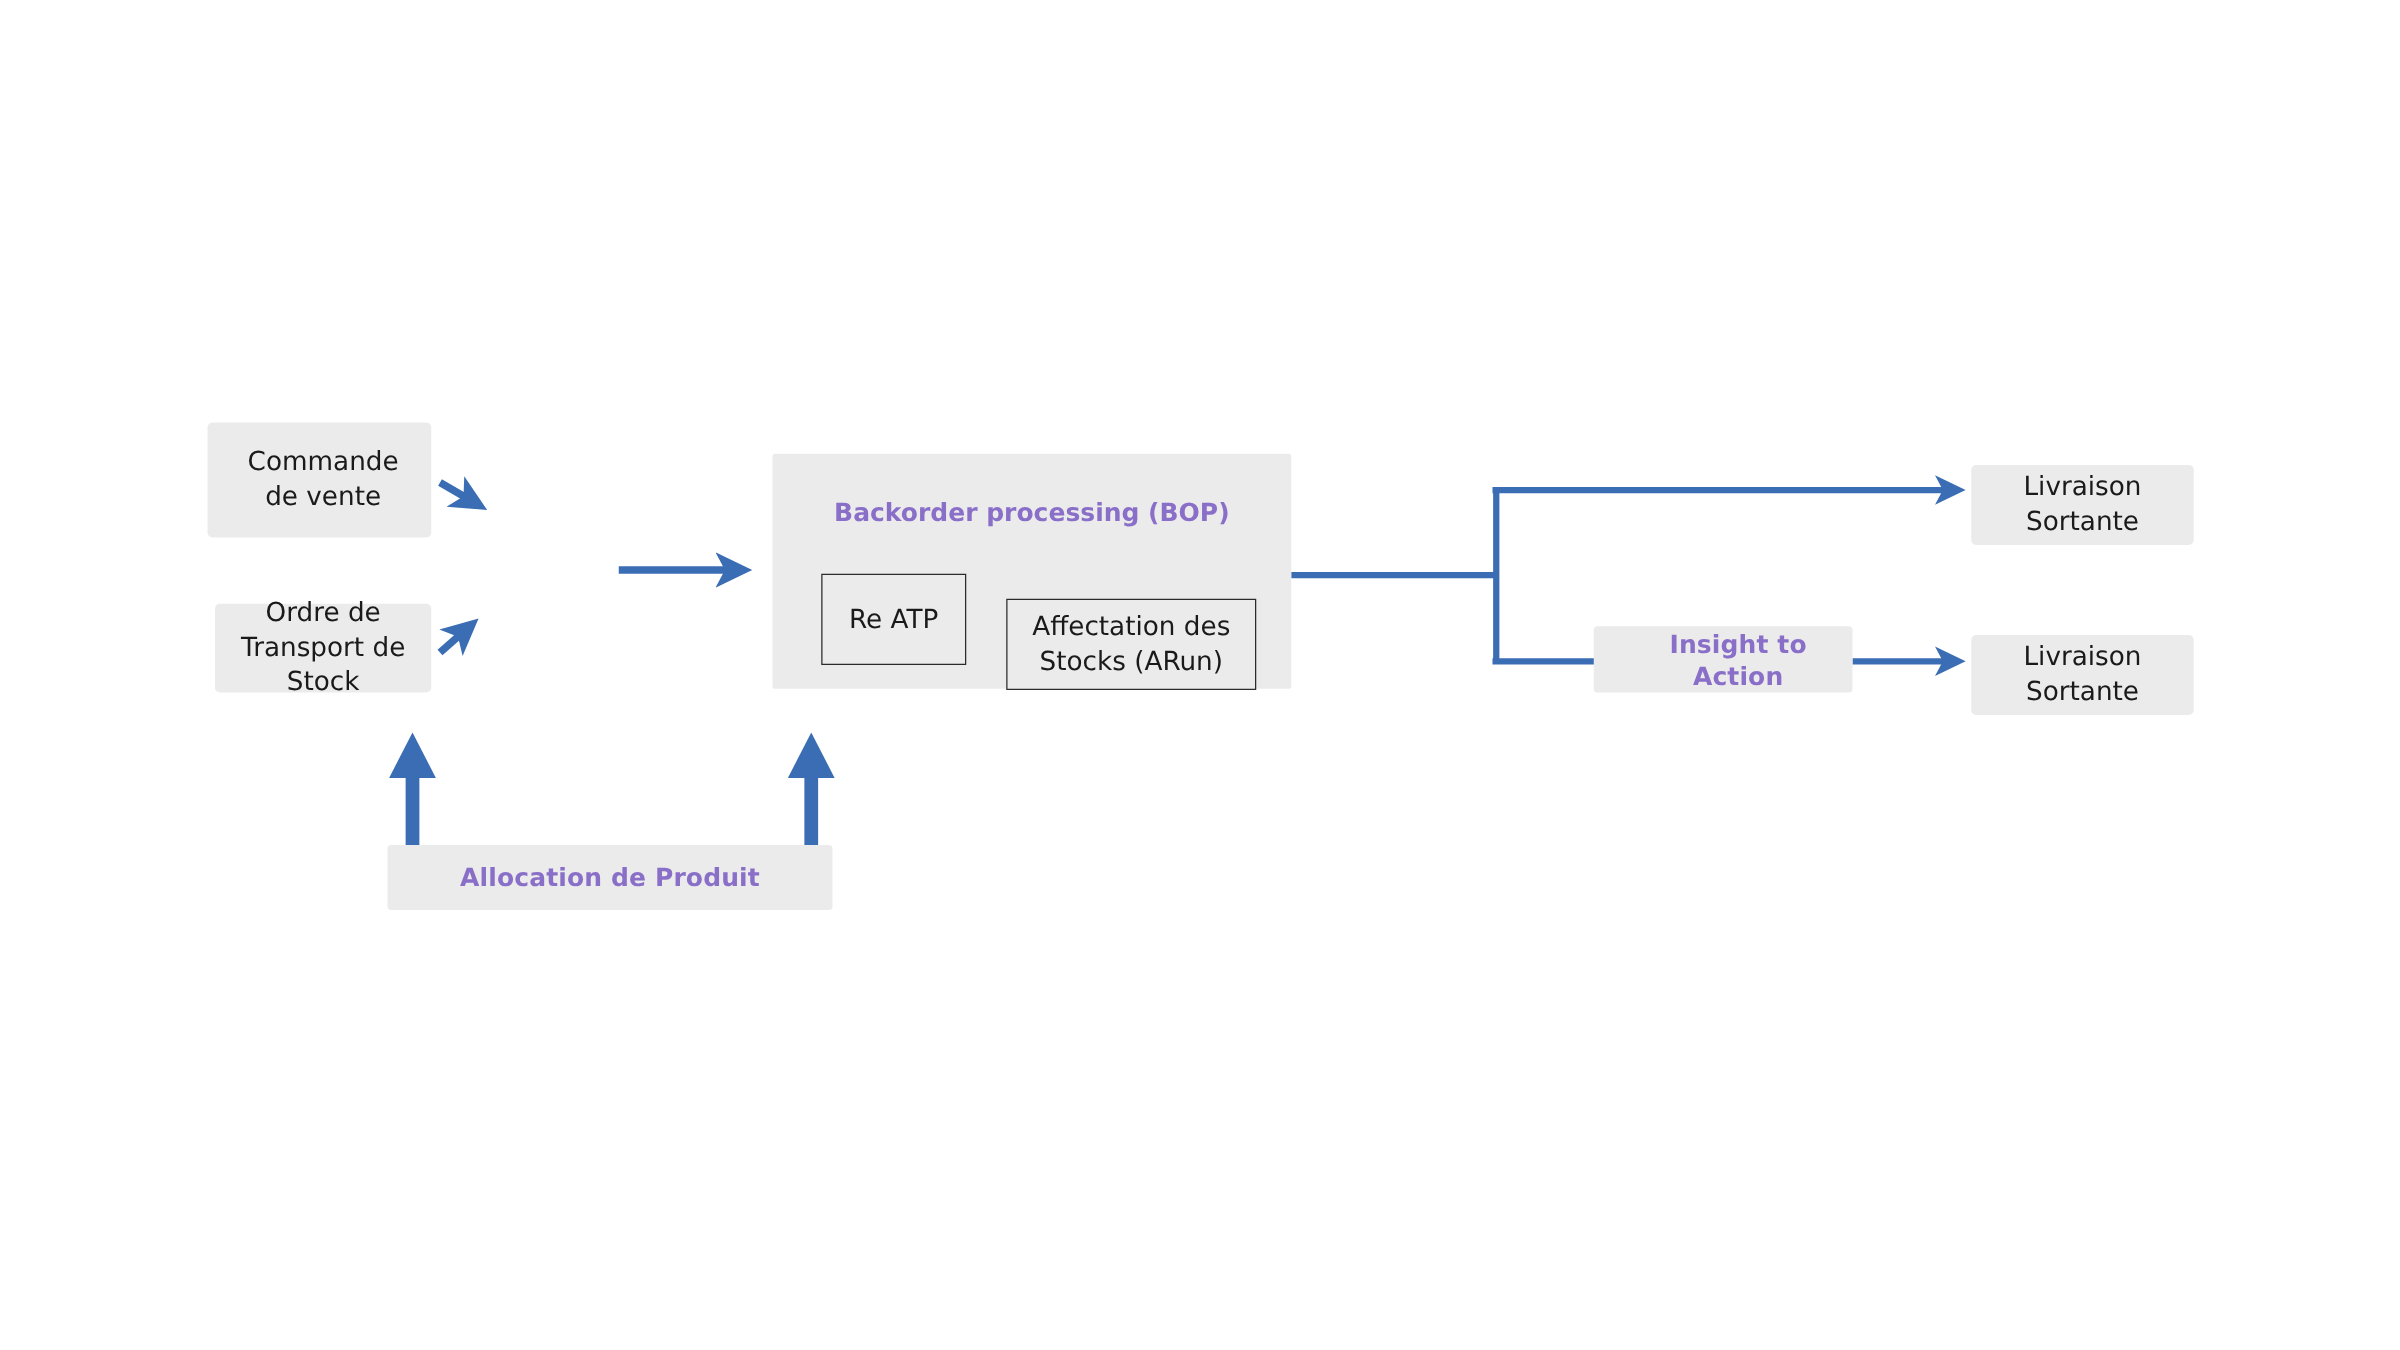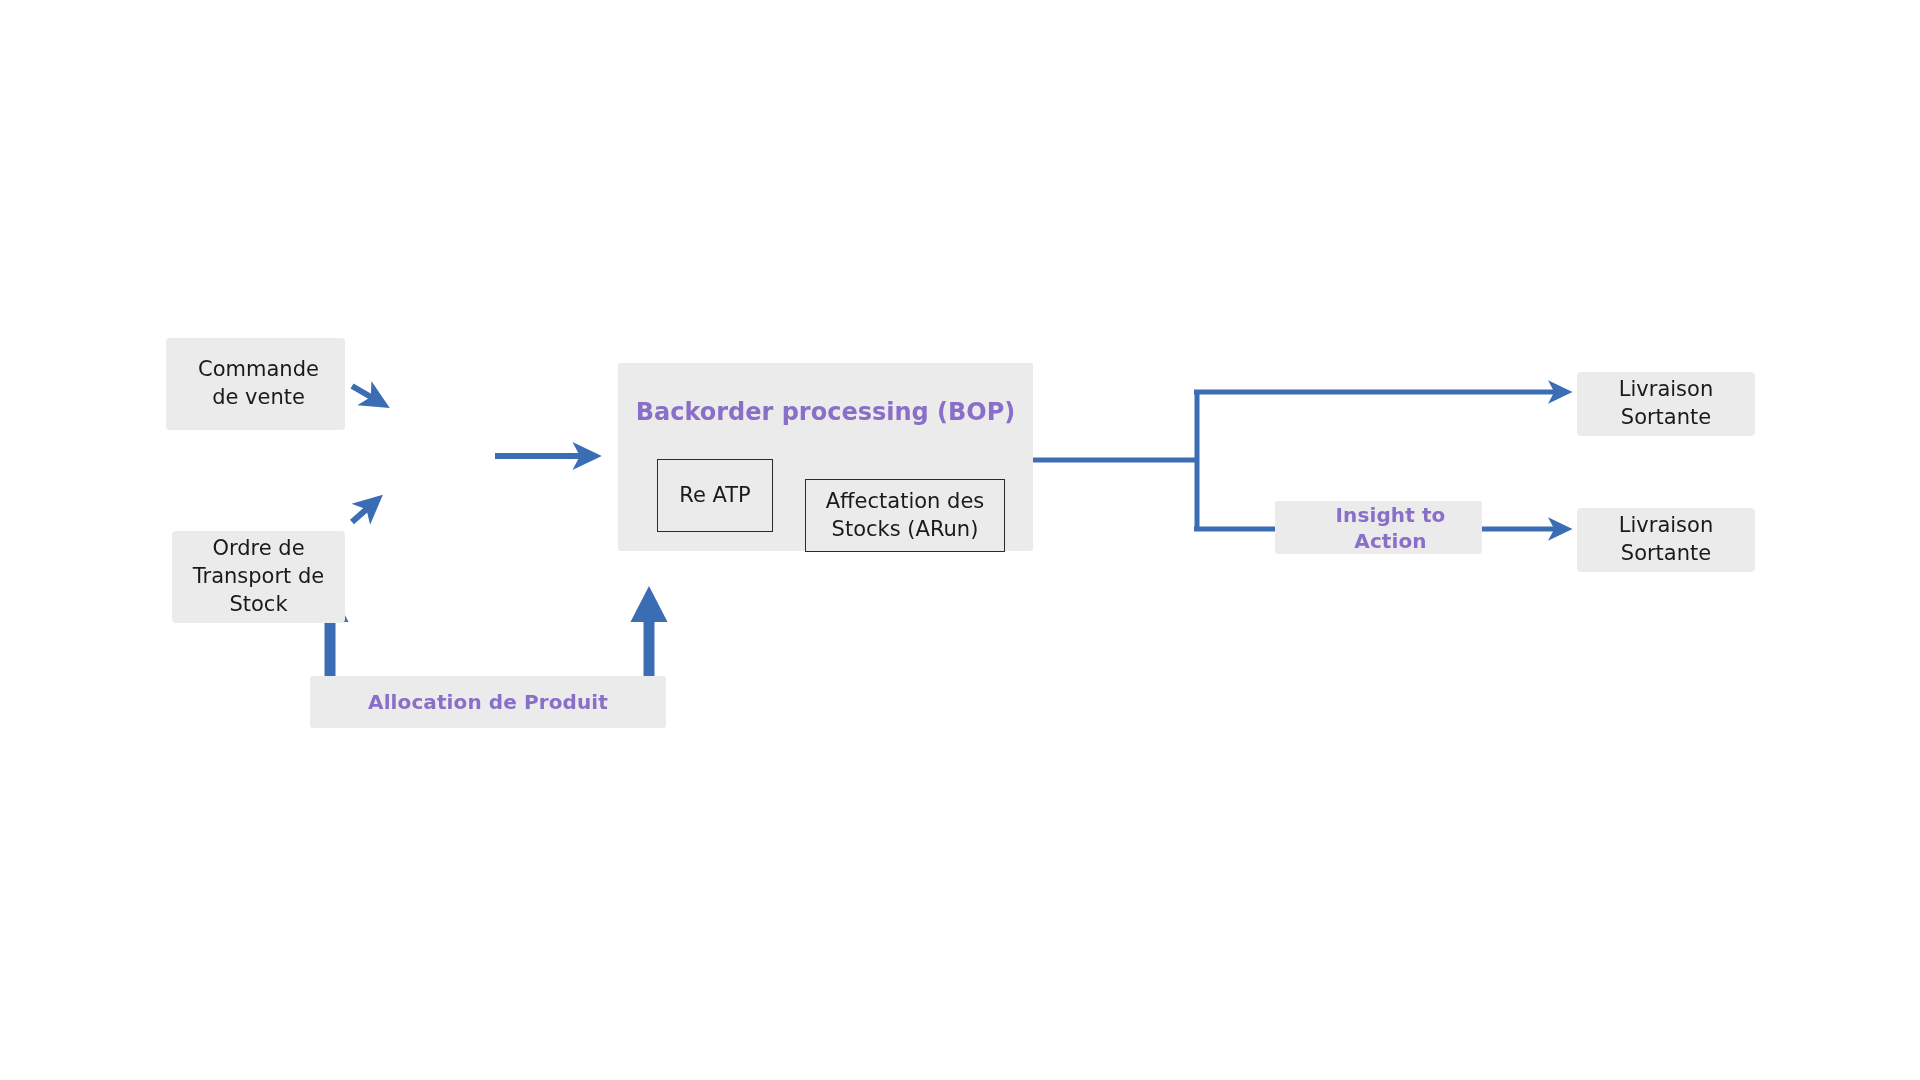--- a/index.html
+++ b/index.html
@@ -63,21 +63,21 @@
     background: #ebebeb;
     border-radius: 2px;
     box-sizing: border-box;
   }
   .container-title {
     position: absolute;
     width: 100%;
     text-align: center;
     color: #8a6fc9;
     font-weight: 700;
-    font-size: 24px;
+    font-size: 20px;
   }
   
   .outlined-node {
     position: absolute;
     box-sizing: border-box;
     border: 1.6px solid #2b2b2b;
     background: #ebebeb;
     display: flex;
     align-items: center;
     justify-content: center;
@@ -146,21 +146,21 @@
 
     <g>
       <line x1="1482" y1="529" x2="1566" y2="529" stroke="#3a6db3" stroke-width="5" marker-end="url(#arrowhead)"></line>
     </g>
   </svg>
 
   <div class="node grey-node" style="left:166px; top:338px; width:179px; height:92px;padding-left:16px;">
     <span>Commande de vente</span>
   </div>
 
-  <div class="node grey-node" style="left:172px; top:483px; width:173px; height:92px;margin-top:48px;">
+  <div class="node grey-node" style="left:172px; top:483px; width:173px; height:71px;">
     <span>Ordre de Transport de Stock</span>
   </div>
 
 
   <div class="container-node" style="left:618px; top:363px; width:415px; height:188px;">
     <div class="container-title" style="top:35px;">Backorder processing (BOP)</div>
 
     <div class="outlined-node" style="left:39px; top:96px; width:116px; height:73px;">
       <span>Re ATP</span>
     </div>

